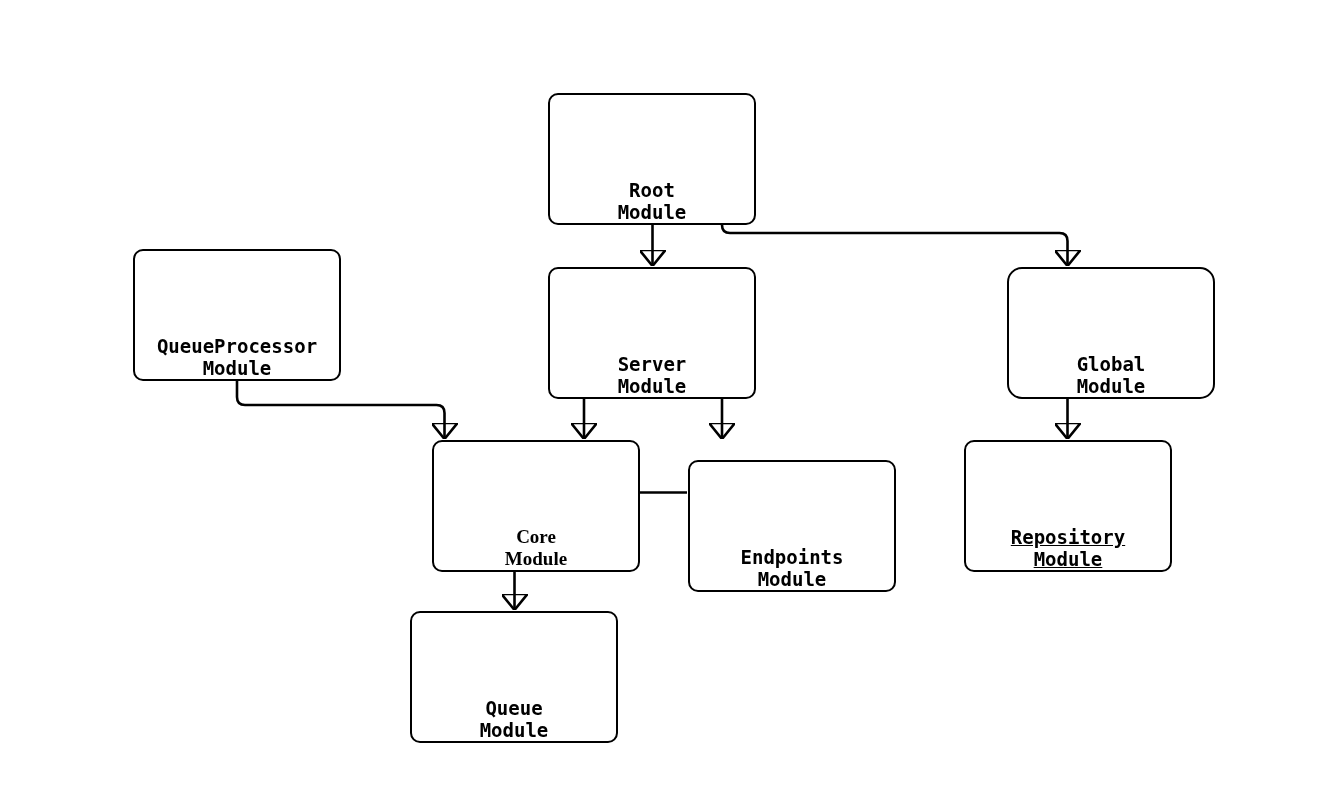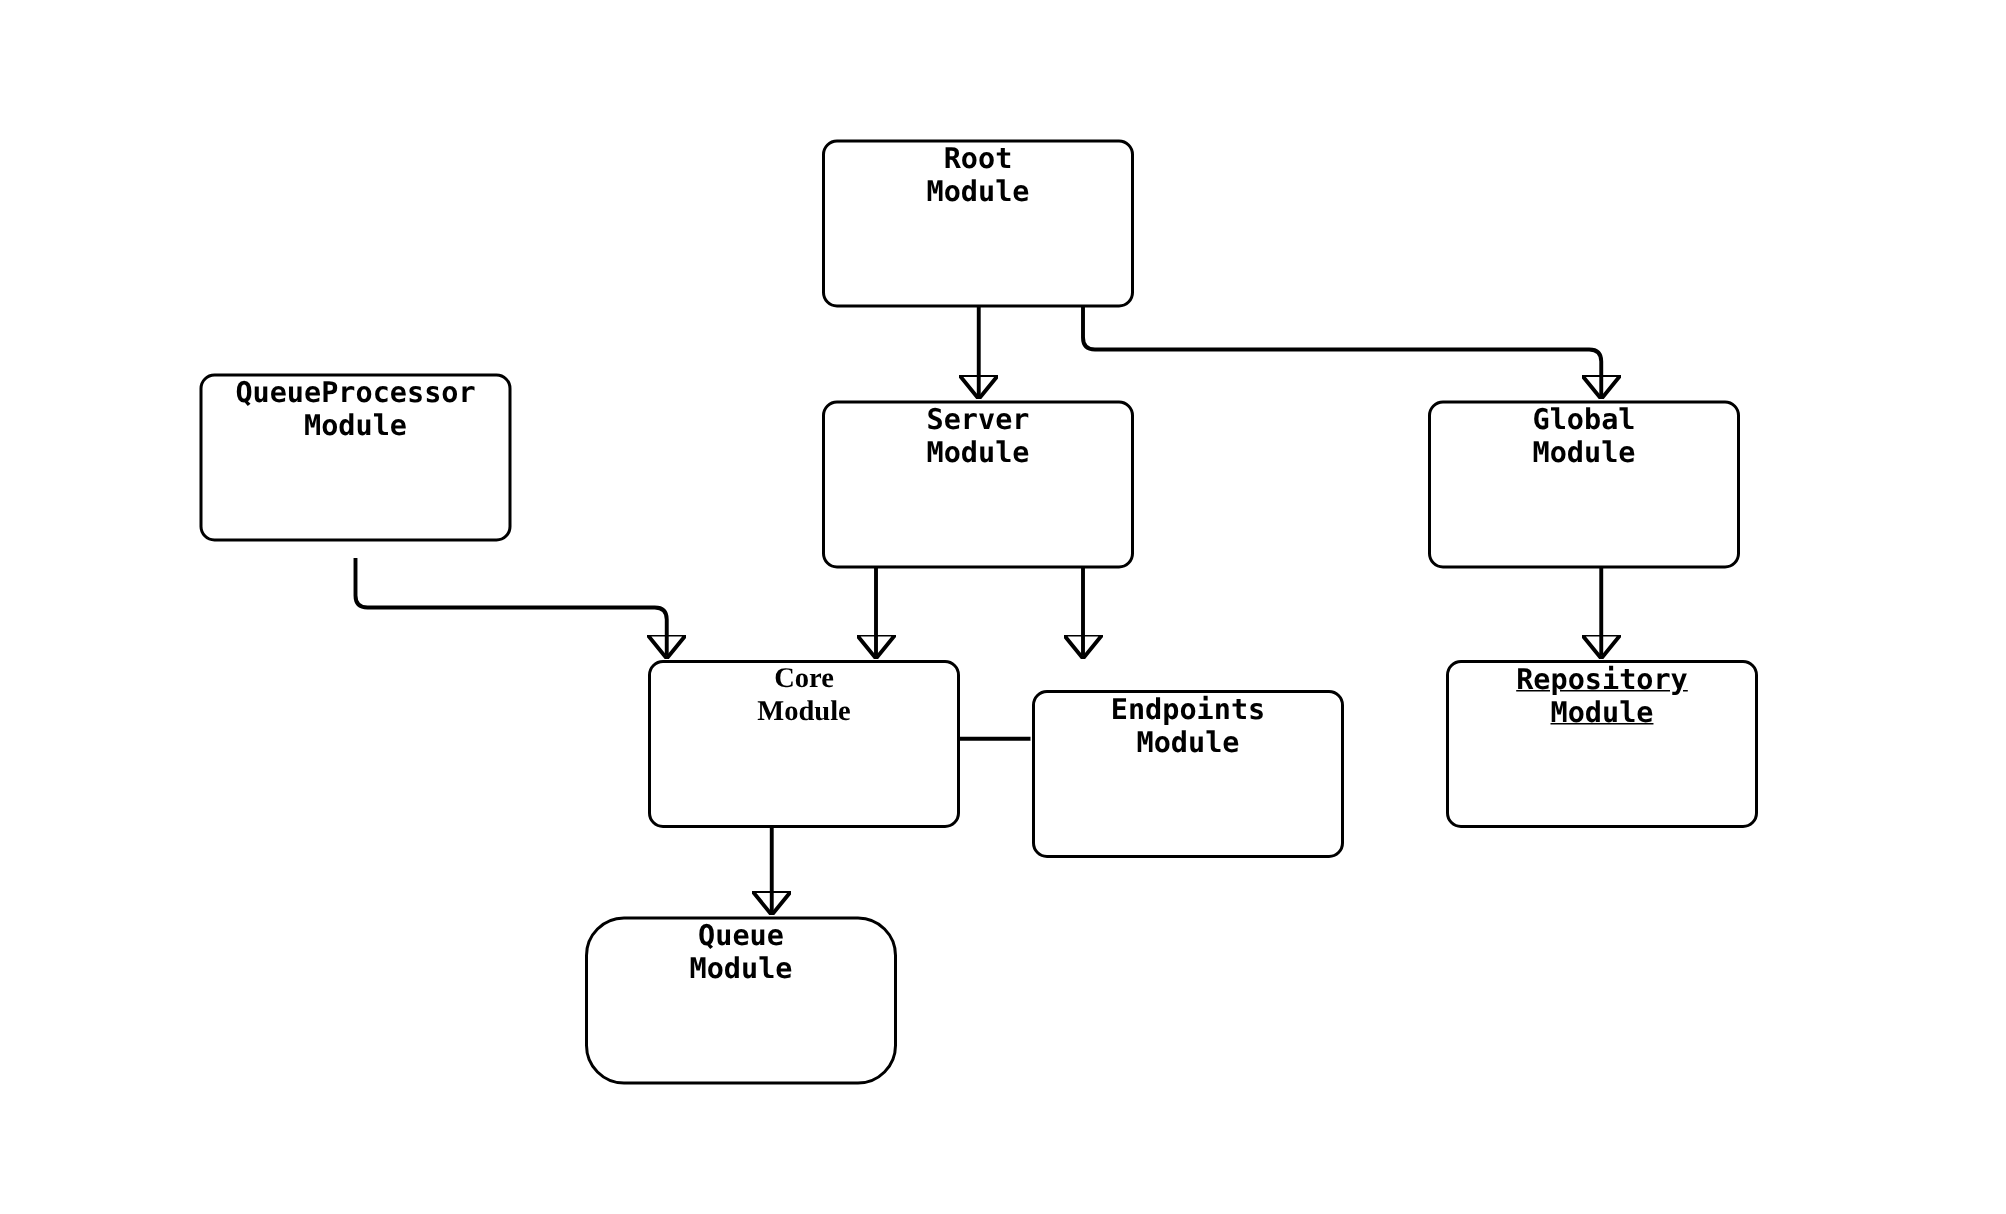--- a/index.html
+++ b/index.html
@@ -24,47 +24,47 @@
   }
   .edges-layer path {
     fill: none;
     stroke: #000000;
     stroke-width: 2.6px;
     stroke-linejoin: round;
   }
   .node {
     position: absolute;
     width: 208px;
-    height: 112px;
+    height: 132px;
     box-sizing: border-box;
     background: #ffffff;
     border: 2.6px solid #000000;
     border-radius: 10px;
     display: flex;
-    align-items: flex-start;
+    align-items: flex-end;
     justify-content: center;
   }
   .node .label {
     font-weight: bold;
     font-size: 19px;
     line-height: 22px;
     color: #000000;
     text-align: center;
     white-space: pre-line;
     letter-spacing: 0;
   }
   
   #node-root          { left: 548px; top:  93px; }
   #node-queueprocessor{ left: 133px; top: 249px; }
   #node-server        { left: 548px; top: 267px; }
-  #node-global        { left: 952px; top: 267px; }
+  #node-global        { left: 1007px; top: 267px; border-radius: 15px; }
   #node-core          { left: 432px; top: 440px; font-family: Liberation Serif, serif; }
   #node-endpoints     { left: 688px; top: 440px; margin-top: 20px; }
   #node-repository    { left: 964px; top: 440px; text-decoration: underline; }
-  #node-queue         { left: 390px; top: 611px; border-radius: 26px; }
+  #node-queue         { left: 410px; top: 611px; }
 </style>
 </head>
 <body>
 
 <div class="canvas">
 
   <svg class="edges-layer" width="1337" height="809" viewBox="0 0 1337 809" xmlns="http://www.w3.org/2000/svg">
     <defs>
       <marker id="arrowhead" viewBox="0 0 16 26" refX="14" refY="13" markerWidth="16" markerHeight="26" markerUnits="userSpaceOnUse" orient="auto">
         <path d="M0,0 L16,13 L0,26 Z" fill="#000000" stroke="none"></path>

